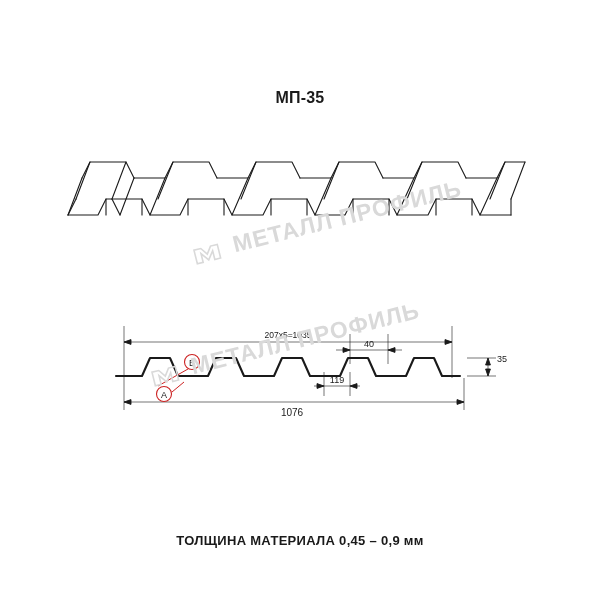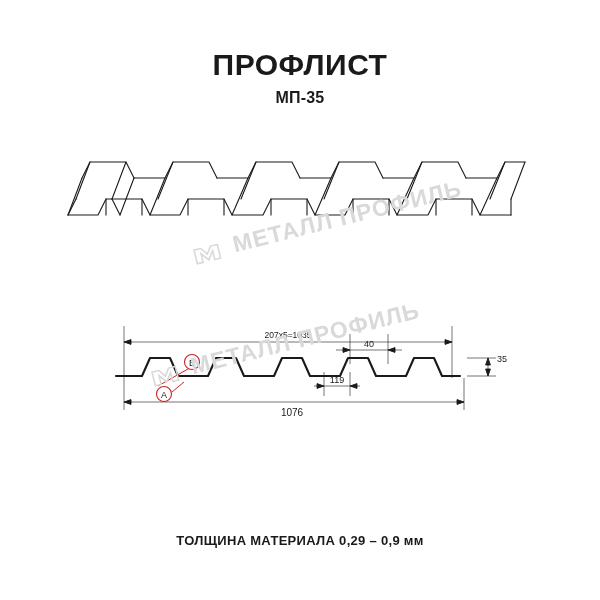--- a/index.html
+++ b/index.html
@@ -98,21 +98,20 @@
   text {
     font-family: "Liberation Sans", sans-serif;
     fill: #1a1a1a;
   }
 </style>
 </head>
 <body>
 
 <div class="page">
 
-  <div class="title">ПРОФЛИСТ</div>
   <div class="subtitle">МП-35</div>
 
   <div class="sheet3d">
     <svg width="480" height="130" viewBox="0 0 480 130">
       <g fill="none" stroke="#1a1a1a" stroke-width="1.1" stroke-linejoin="round" stroke-linecap="round">
 
         <path d="M22 38 L30 22 L66 22 L74 38"></path>
         <path d="M74 38 L105 38 L113 22 L149 22 L157 38"></path>
         <path d="M157 38 L188 38 L196 22 L232 22 L240 38"></path>
         <path d="M240 38 L271 38 L279 22 L315 22 L323 38"></path>
@@ -232,15 +231,15 @@
 
   <div class="wm wm2">
     <span class="wm-logo">
       <svg width="26" height="20" viewBox="0 0 26 20">
         <path d="M1 18 L1 4 L8 4 L13 11 L18 4 L25 4 L25 18 L19 18 L19 9 L13 17 L7 9 L7 18 Z" fill="none" stroke="#d9d9d9" stroke-width="1.6"></path>
       </svg>
     </span>
     <span>МЕТАЛЛ ПРОФИЛЬ</span>
   </div>
 
-  <div class="footer">ТОЛЩИНА МАТЕРИАЛА 0,29 – 0,9 мм</div>
+  <div class="footer">ТОЛЩИНА МАТЕРИАЛА 0,45 – 0,9 мм</div>
 
 </div>
 
 </body></html>

